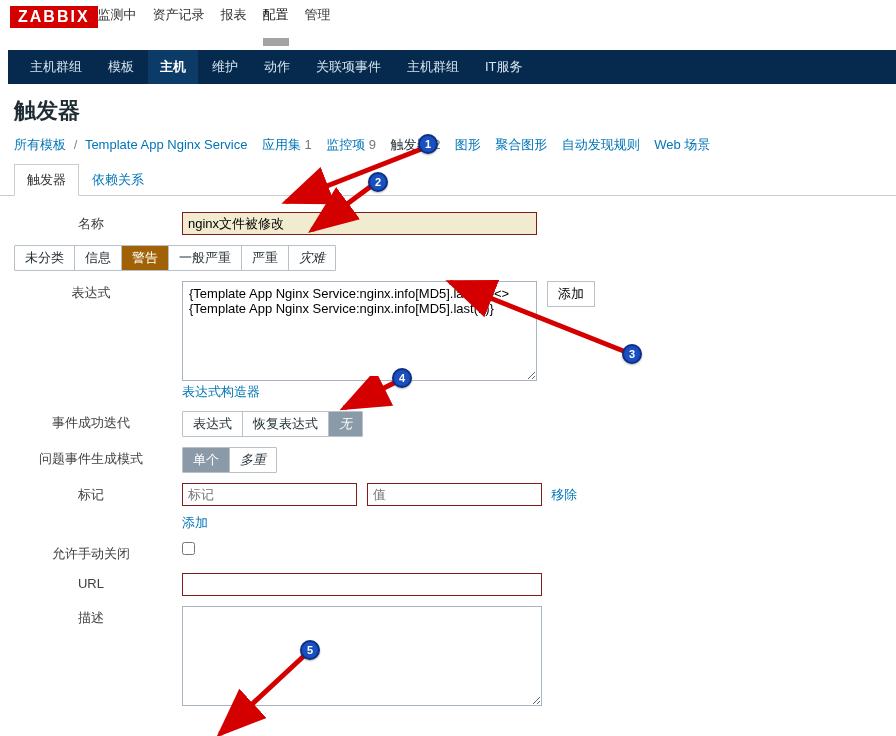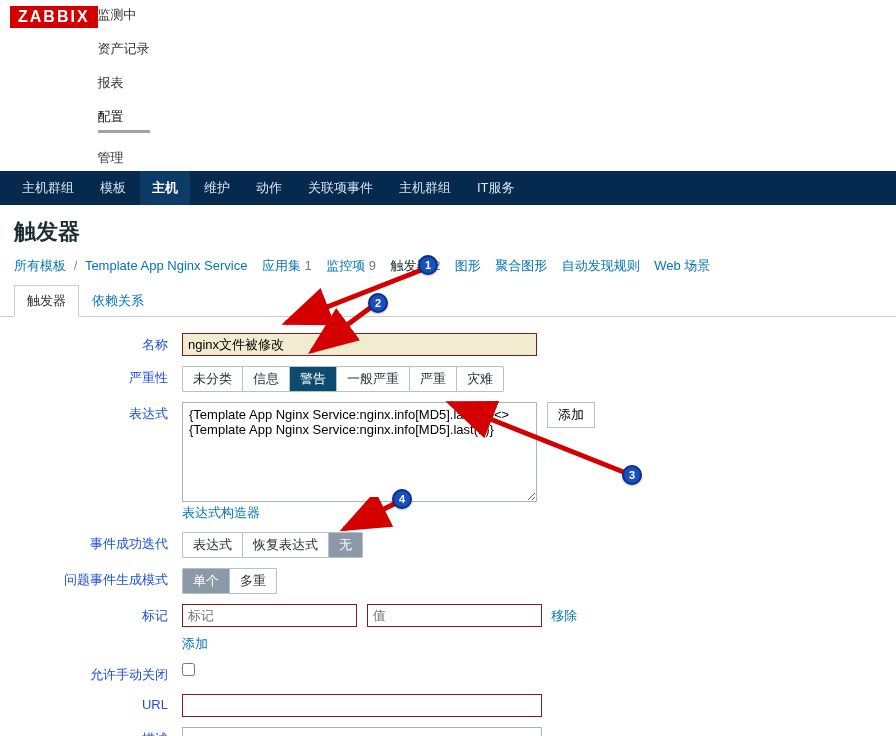--- a/index.html
+++ b/index.html
@@ -1,59 +1,59 @@
 <!DOCTYPE html>
 <html><head>
 <meta charset="utf-8">
 <style>
   * { box-sizing: border-box; margin: 0; padding: 0; }
   body { font-family: Arial, "Microsoft YaHei", sans-serif; font-size: 13px; color: #1f2c33; background: #fff; width: 896px; }
   .topbar { display: flex; align-items: flex-start; padding: 6px 10px 4px 10px; gap: 0; }
   .logo { background: #d40000; color: #fff; font-weight: bold; letter-spacing: 2px; padding: 2px 8px; font-size: 16px; }
   .topnav a { color: #333; text-decoration: none; font-size: 13px; }
-  .topnav a.active { color: #111; border-bottom: 3px solid #a3a3a3; padding-bottom: 4px; }
-  .subnav { background: #062a4d; color: #fff; display: flex; gap: 2px; padding: 0 10px; }
+  .topnav a.active { color: #111; border-bottom: 8px solid #a3a3a3; padding-bottom: 14px; }
+  .subnav { background: #062a4d; color: #fff; display: flex; gap: 2px; padding: 0 10px; margin-left: 8px; }
   .subnav a { color: #d6e4f0; text-decoration: none; padding: 8px 12px; font-size: 13px; display: inline-block; }
   .subnav a.active { background: #0b3b66; color: #fff; font-weight: bold; }
   .page-title { font-size: 22px; padding: 12px 14px 6px 14px; color: #1f2c33; }
   .crumbs { padding: 4px 14px 10px 14px; font-size: 13px; }
   .crumbs a { color: #0275b8; text-decoration: none; }
   .crumbs span.dim { color: #777; }
   .crumbs span.sep { color: #888; margin: 0 4px; }
   .tabs { padding: 0 14px; border-bottom: 1px solid #ccc; display: flex; gap: 0; }
   .tabs a { padding: 6px 12px; color: #0275b8; text-decoration: none; font-size: 13px; border: 1px solid transparent; border-bottom: none; }
   .tabs a.active { color: #333; border-color: #ccc; border-bottom: 1px solid #fff; margin-bottom: -1px; background: #fff; }
   .form { padding: 16px 14px 18px 14px; position: relative; }
   .row { display: flex; align-items: flex-start; margin-bottom: 10px; }
-  .label { width: 168px; text-align: right; padding-right: 14px; color: #1d4ed8; padding-top: 3px; }
+  .label { width: 168px; text-align: center; padding-right: 14px; color: #404040; padding-top: 3px; }
   .ctrl { flex: 1; }
   input[type=text] { border: 1px solid #7f1d1d; padding: 3px 5px; font-size: 13px; }
   textarea { border: 1px solid #a8b4bf; padding: 4px 6px; font-size: 13px; font-family: inherit; resize: both; }
   .name-input { width: 355px; background: #f1eccf; }
   .btnset { display: inline-flex; border: 1px solid #b8c0c8; border-radius: 1px; overflow: hidden; }
   .btnset span { padding: 3px 10px; border-right: 1px solid #b8c0c8; cursor: pointer; font-size: 13px; background: #fff; }
-  .btnset span:last-child { border-right: none; }
-  .btnset span.sel-orange { background: #0c4a6e; color: #fff; }
+  .btnset span:last-child { border-right: none; font-style: italic; }
+  .btnset span.sel-orange { background: #a16207; color: #fff; }
   .btnset span.sel-grey { background: #8a9aa8; color: #fff; }
   .expr-wrap { display: flex; gap: 10px; align-items: flex-start; }
   .expr { width: 355px; height: 100px; }
   .smallbtn { border: 1px solid #b8c0c8; background: #fff; padding: 3px 10px; cursor: pointer; font-size: 13px; }
   .link { color: #0275b8; text-decoration: none; cursor: pointer; }
   .tag-input { border: none; border-bottom: 1px solid #a8b4bf; padding: 3px 4px; width: 175px; margin-right: 6px; outline: none; }
   .url-input { width: 360px; }
   .desc { width: 360px; height: 100px; }
   .badge { position: absolute; width: 20px; height: 20px; border-radius: 50%; background: #1a4fbf; color: #fff; font-size: 11px; font-weight: bold; display: flex; align-items: center; justify-content: center; border: 2px solid #0b2f86; box-shadow: 0 1px 2px rgba(0,0,0,.3); }
   svg.arrow { position: absolute; pointer-events: none; }
 </style>
 </head>
 <body>
 
 <div class="topbar">
   <span class="logo">ZABBIX</span>
-  <nav class="topnav" style="display:flex;gap:16px;flex-direction:column;">
+  <nav class="topnav" style="display:flex;gap:16px;">
     <a>监测中</a>
     <a>资产记录</a>
     <a>报表</a>
     <a class="active">配置</a>
     <a>管理</a>
   </nav>
 </div>
 
 <div class="subnav">
   <a>主机群组</a>
@@ -94,21 +94,20 @@
 </div>
 
 <div class="form">
 
   <div class="row">
     <div class="label">名称</div>
     <div class="ctrl"><input type="text" class="name-input" value="nginx文件被修改" style=""></div>
   </div>
 
   <div class="row">
-    <div class="label">严重性</div>
     <div class="ctrl">
       <div class="btnset">
         <span>未分类</span>
         <span>信息</span>
         <span class="sel-orange">警告</span>
         <span>一般严重</span>
         <span>严重</span>
         <span>灾难</span>
       </div>
     </div>

